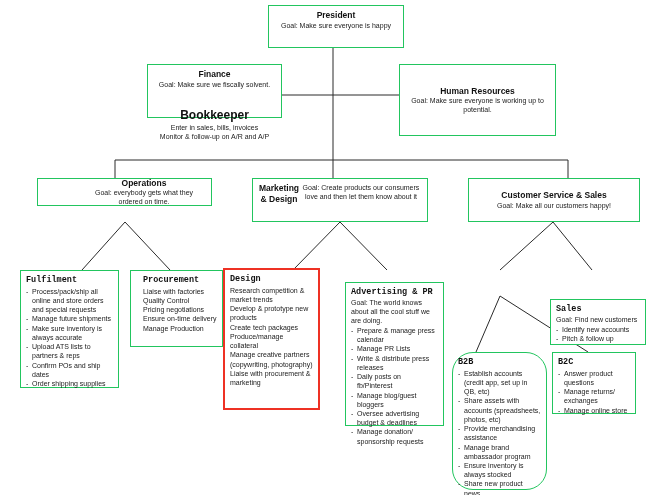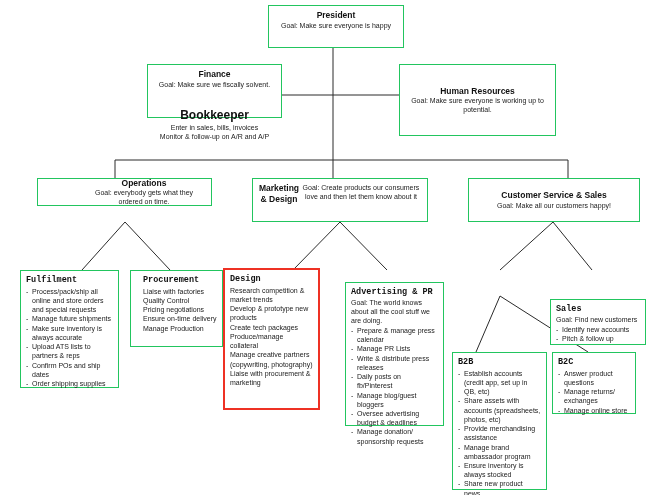--- a/index.html
+++ b/index.html
@@ -215,21 +215,21 @@
 
   <div class="node" style="left:550px; top:270px; width:96px; height:46px;margin-top:29px;">
     <div class="n-title left">Sales</div>
     <div class="n-goal left">Goal: Find new customers</div>
     <ul class="n-list dashed">
       <li>Identify new accounts</li>
       <li>Pitch &amp; follow up</li>
     </ul>
   </div>
 
-  <div class="node" style="left:452px; top:352px; width:95px; height:138px;">
+  <div class="node" style="left:452px; top:352px; width:95px; height:138px;border-radius:21px;">
     <div class="n-title left">B2B</div>
     <ul class="n-list dashed">
       <li>Establish accounts (credit app, set up in QB, etc)</li>
       <li>Share assets with accounts (spreadsheets, photos, etc)</li>
       <li>Provide merchandising assistance</li>
       <li>Manage brand ambassador program</li>
       <li>Ensure inventory is always stocked</li>
       <li>Share new product news</li>
 
     </ul>

